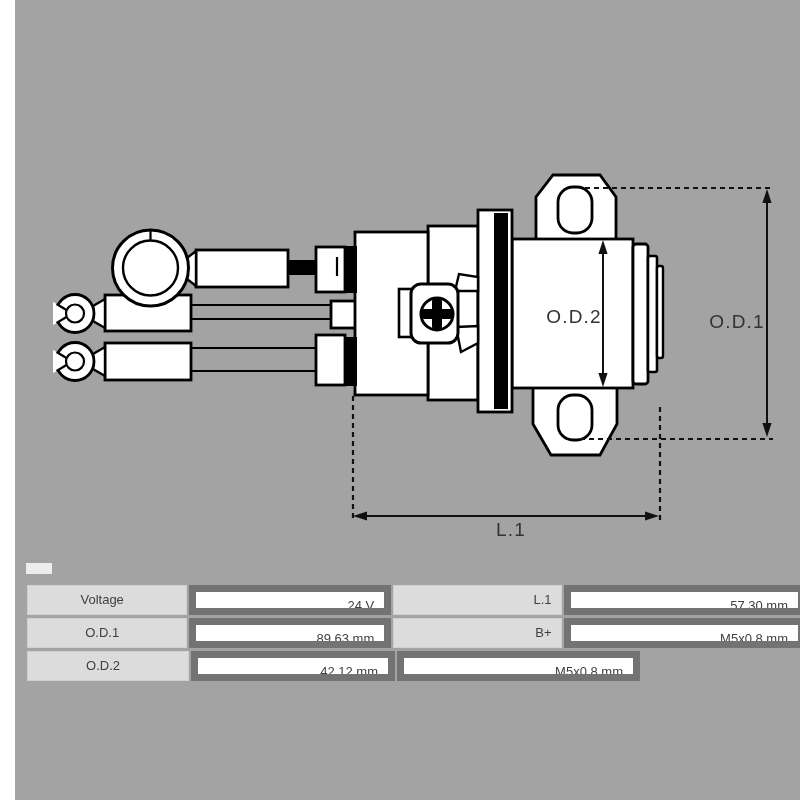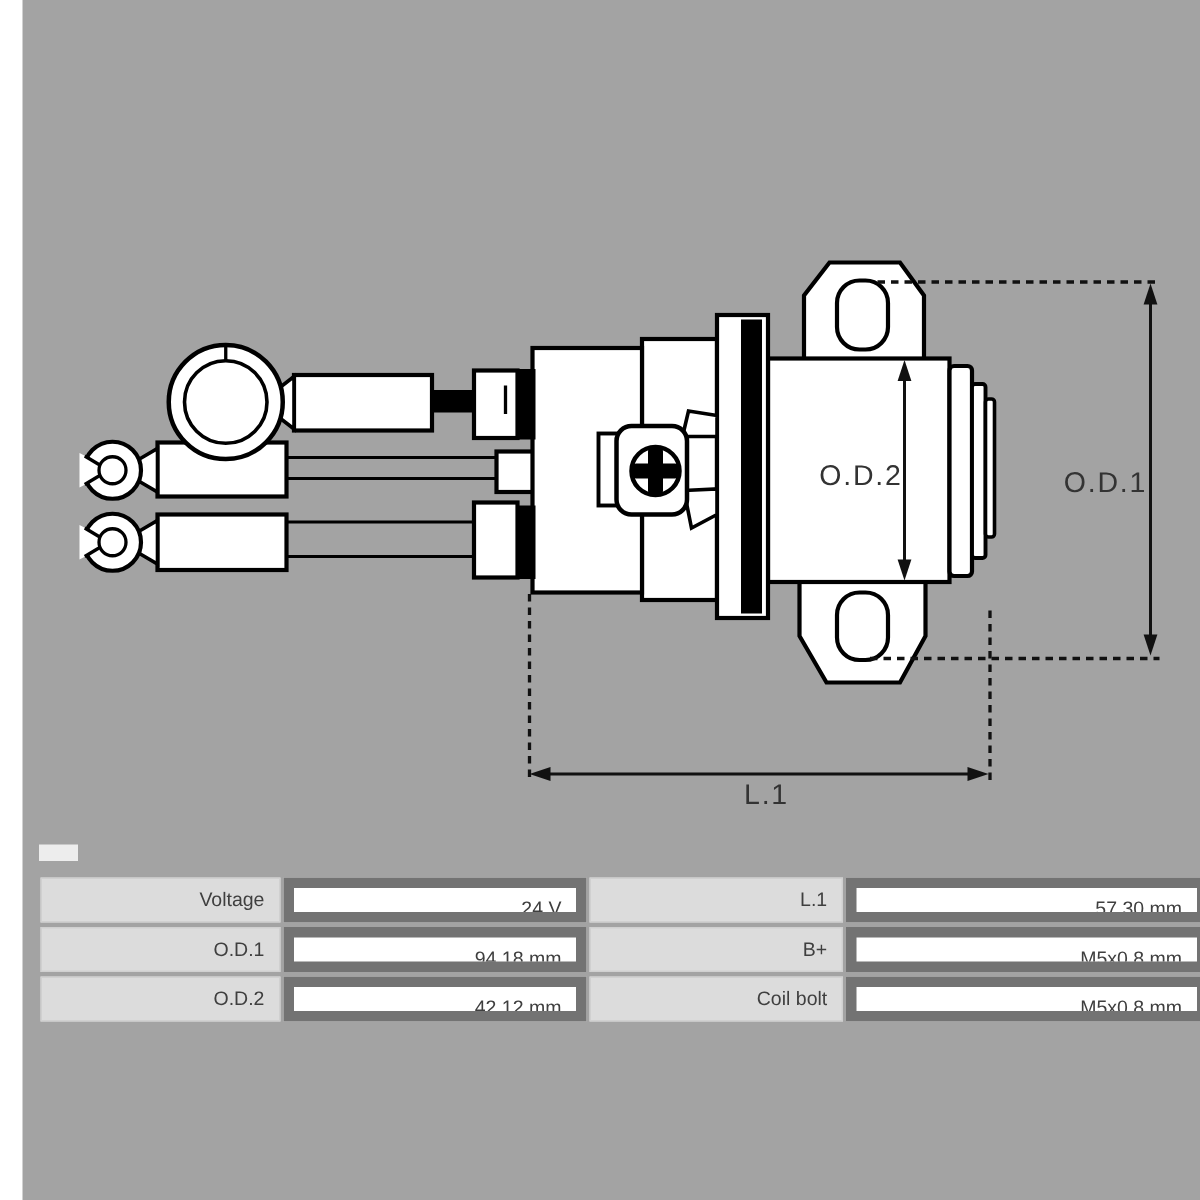--- a/index.html
+++ b/index.html
@@ -7,21 +7,21 @@
         font-family:"Liberation Sans",sans-serif;margin-left:15px;}
   .drawing{position:absolute;left:0;top:0;}
   .dim-label{font-family:"Liberation Sans",sans-serif;font-size:19px;letter-spacing:1.2px;fill:#333;}
   .artifact{position:absolute;left:11px;top:563px;width:26px;height:11px;background:#ededed;}
   .spec-table{position:absolute;left:12px;top:585px;width:778px;}
   .spec-row{display:flex;gap:2px;margin-bottom:3px;}
   .cell{box-sizing:border-box;height:30px;line-height:28px;font-size:13px;color:#3f3f3f;
         text-align:right;padding-right:10px;overflow:hidden;}
   .cell.lbl{background:#dcdcdc;border:1px solid #d0d0d0;}
   .cell.val{background:#ffffff;border:7px solid #737373;}
-  .c0{width:162px;} .c1{width:204px;} .c2{width:171px;} .c3{width:243px;}
+  .c0{width:162px;text-align:center;} .c1{width:204px;} .c2{width:171px;} .c3{width:243px;}
 </style>
 </head>
 <body>
 
 <div class="page">
 
   <svg class="drawing" width="800" height="560" viewBox="0 0 800 560" xmlns="http://www.w3.org/2000/svg">
 
     <g stroke="#000" fill="#fff">
       <rect x="181" y="250" width="92" height="37" stroke-width="2.8"></rect>
@@ -141,25 +141,24 @@
 
   <div class="spec-table">
     <div class="spec-row">
       <div class="cell lbl c0">Voltage</div>
       <div class="cell val c1">24 V</div>
       <div class="cell lbl c2">L.1</div>
       <div class="cell val c3">57.30 mm</div>
     </div>
     <div class="spec-row">
       <div class="cell lbl c0">O.D.1</div>
-      <div class="cell val c1">94.18 mm</div>
+      <div class="cell val c1">89.63 mm</div>
       <div class="cell lbl c2">B+</div>
       <div class="cell val c3">M5x0.8 mm</div>
     </div>
     <div class="spec-row">
       <div class="cell lbl c0">O.D.2</div>
       <div class="cell val c1">42.12 mm</div>
-      <div class="cell lbl c2">Coil bolt</div>
       <div class="cell val c3">M5x0.8 mm</div>
     </div>
   </div>
 
 </div>
 
 </body></html>

